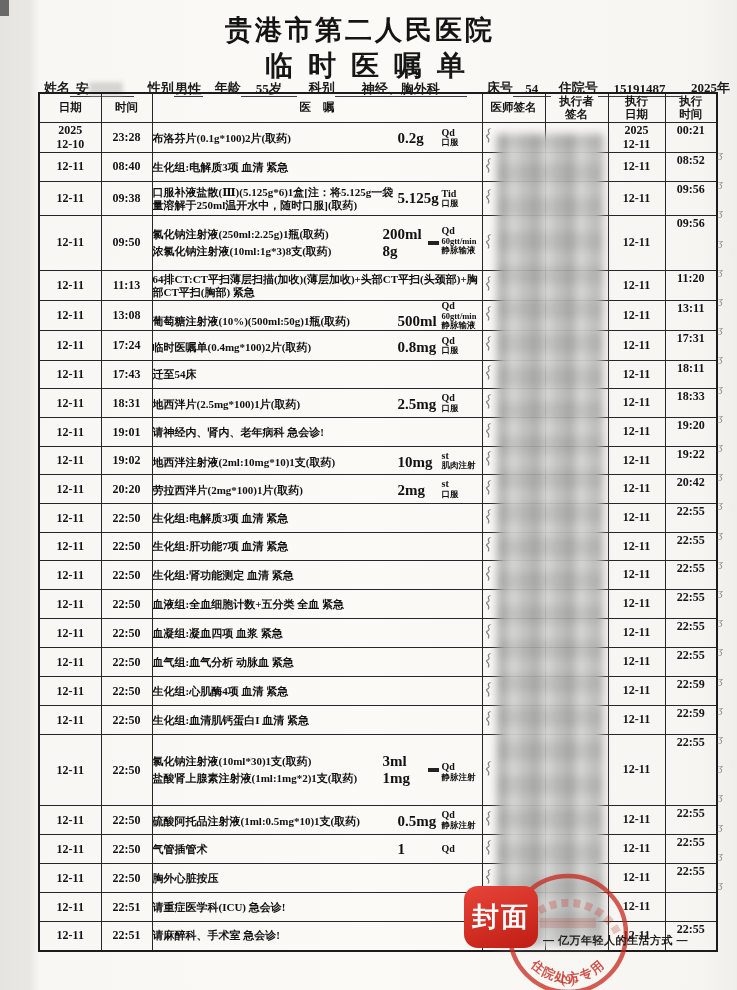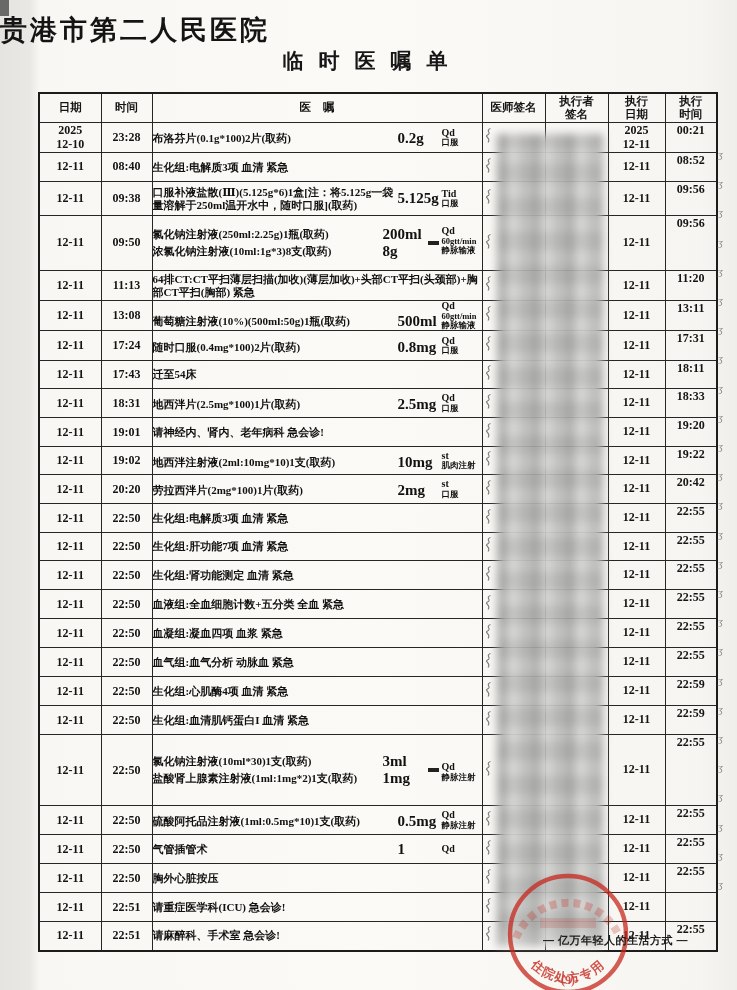--- a/index.html
+++ b/index.html
@@ -1,23 +1,23 @@
 <!DOCTYPE html>
 <html><head>
 <meta charset="utf-8">
 <style>
   html,body{margin:0;padding:0;}
   body{background:#d8d7d4;font-family:"Liberation Serif","DejaVu Serif",serif;}
   .doc{position:relative;width:737px;height:990px;margin:0 auto;overflow:hidden;
        background:linear-gradient(90deg,#e5e4e1 0,#e9e8e5 30px,#f8f7f4 40px,#fbfaf7 50%,#f6f5f2 95%,#efeeeb 100%);}
   .corner-mark{position:absolute;left:0;top:0;width:9px;height:16px;background:#4a4a48;opacity:.8;}
-  .hospital-title{position:absolute;top:12px;left:0;width:720px;
+  .hospital-title{position:absolute;top:12px;left:0;width:720px;text-align:center;
        font-size:27px;font-weight:bold;color:#141414;letter-spacing:3px;}
   .form-title{position:absolute;top:47px;left:0;width:730px;text-align:center;
-       font-size:21px;font-weight:bold;color:#161616;letter-spacing:15px;text-indent:15px;}
+       font-size:28px;font-weight:bold;color:#161616;letter-spacing:15px;text-indent:15px;}
   .patient-line{position:absolute;top:79px;left:44px;width:686px;display:flex;align-items:flex-end;
        font-size:13px;font-weight:bold;color:#1a1a1a;}
   .pl{white-space:nowrap;}
   .pv{display:inline-block;border-bottom:1.5px solid #3a3a3a;text-align:center;line-height:15px;white-space:nowrap;}
   .pv-name{width:64px;text-align:left;padding-left:6px;margin-right:14px;}
   .pv-gender{width:32px;margin-right:12px;}
   .pv-age{width:62px;margin-right:12px;}
   .pv-dept{width:146px;margin-right:20px;}
   .pv-bed{width:42px;margin-right:8px;}
   .pv-adm{width:92px;margin-right:10px;}
@@ -66,20 +66,35 @@
 </style>
 </head>
 <body>
 
 <div class="doc">
   <div class="corner-mark"></div>
 
   <div class="hospital-title">贵港市第二人民医院</div>
   <div class="form-title">临时医嘱单</div>
 
+  <div class="patient-line">
+    <span class="pl">姓名</span>
+    <span class="pv pv-name"><span>安</span><span class="blurbox"></span></span>
+    <span class="pl">性别</span>
+    <span class="pv pv-gender">男性</span>
+    <span class="pl">年龄</span>
+    <span class="pv pv-age">55岁</span>
+    <span class="pl">科别</span>
+    <span class="pv pv-dept">神经、胸外科</span>
+    <span class="pl">床号</span>
+    <span class="pv pv-bed">54</span>
+    <span class="pl">住院号</span>
+    <span class="pv pv-adm">15191487</span>
+    <span class="year">2025年</span>
+  </div>
 
   <table class="orders">
     <colgroup>
       <col style="width:62px">
         <col style="width:51px">
         <col style="width:330px">
       <col style="width:63px">
         <col style="width:63px">
         <col style="width:57px">
         <col style="width:52px">
@@ -296,21 +311,21 @@
           <td class="c-date">
             <div>12-11</div>
           </td>
           <td class="c-time">
             <div>17:24</div>
           </td>
           <td class="c-order">
             <div class="order-flex">
               <div class="o-lines">
                 <div class="o-line">
-                  <div class="o-text">随时口服(0.4mg*100)2片(取药)</div>
+                  <div class="o-text">临时医嘱单(0.4mg*100)2片(取药)</div>
                   <div class="o-dose">0.8mg</div>
                 </div>
               </div>
               <div class="o-freq">
                 <div class="o-fq">Qd</div>
                 <div class="o-rt">口服</div>
               </div>
             </div>
           </td>
           <td class="c-sign"><svg width="11" height="17" viewBox="0 0 11 17">
@@ -866,14 +881,17 @@
     <circle cx="76" cy="72" r="58" fill="none" stroke="#c5281c" stroke-width="4.5" opacity="0.85"></circle>
     <path d="M 24,76 A 56,56 0 0 1 128,76" fill="none" stroke="#c5281c" stroke-width="8" stroke-dasharray="7 5" opacity="0.3"></path>
     <rect x="48" y="56" width="56" height="10" fill="#c5281c" opacity="0.18"></rect>
     <path id="stampBottomArc" d="M 28,84 A 50,50 0 0 0 124,84" fill="none"></path>
     <text font-size="12.5" font-weight="bold" fill="#c5281c" opacity="0.9" letter-spacing="1.5">
       <textPath href="#stampBottomArc" startOffset="50%" text-anchor="middle" id="stamp-text-target">住院处方专用</textPath>
     </text>
     <text x="76" y="122" font-size="12" font-weight="bold" fill="#c5281c" text-anchor="middle" opacity="0.9" id="stamp-number-target">-(9)-</text>
   </svg>
 
+  <div class="wm-logo">
+    <span>封面</span>
+  </div>
   <div class="wm-tagline">— 亿万年轻人的生活方式 —</div>
 </div>
 
 </body></html>

